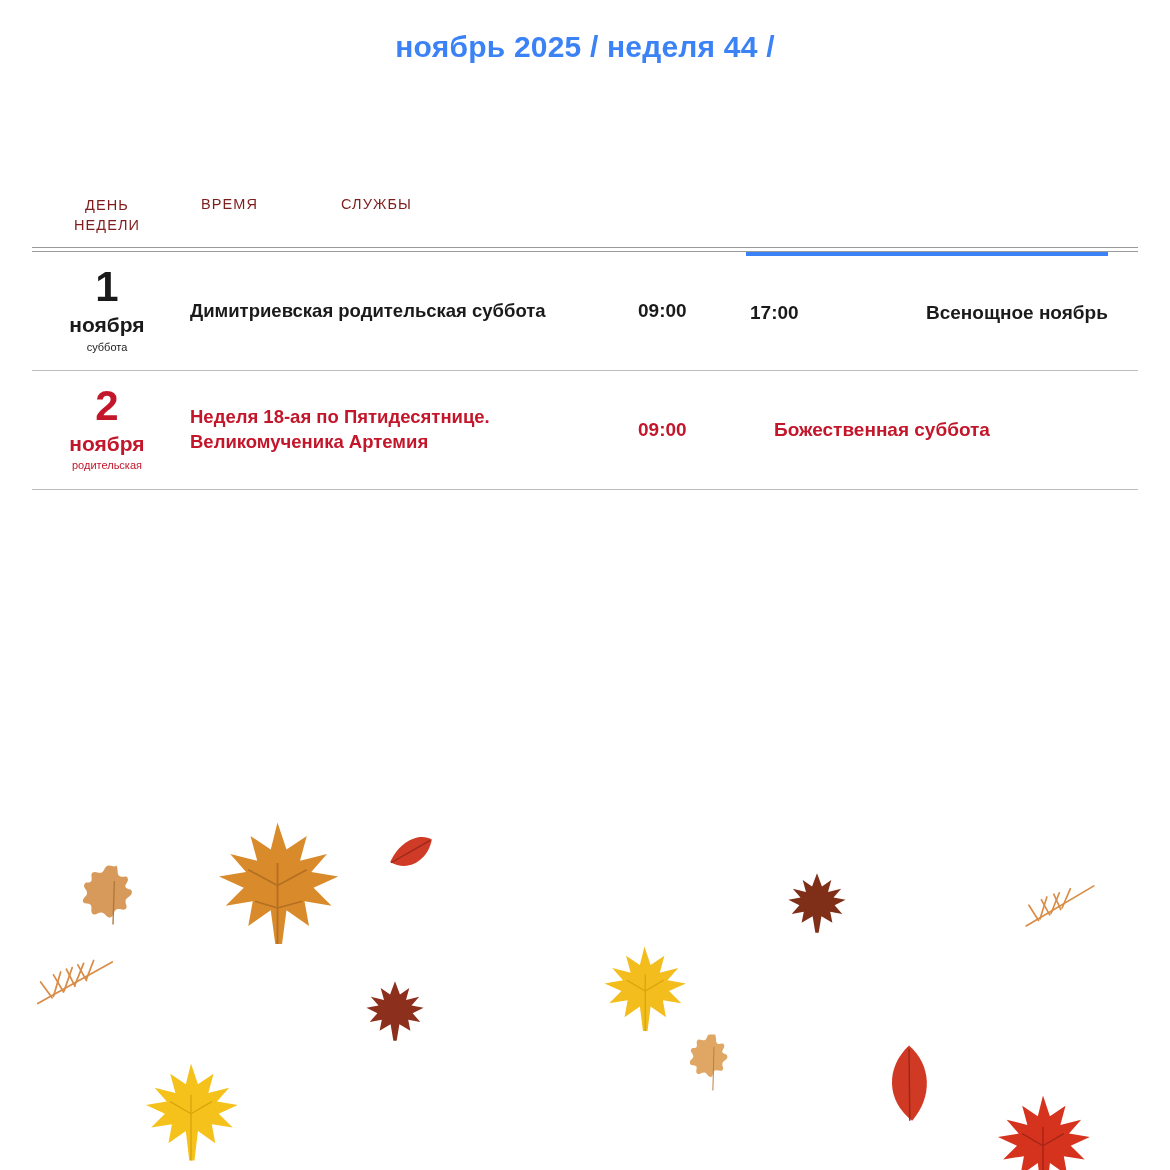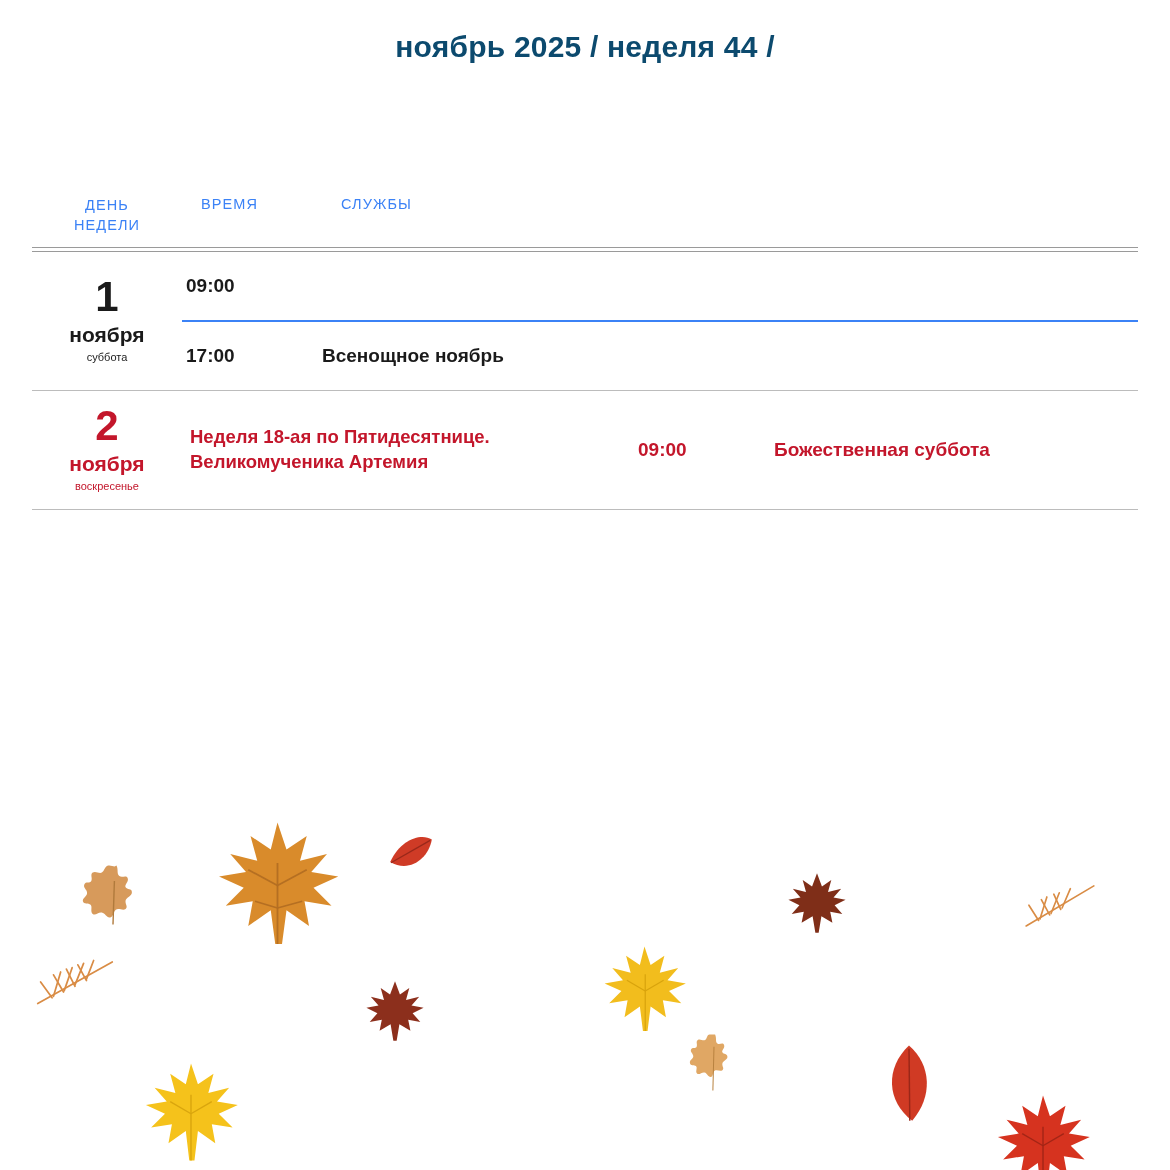--- a/index.html
+++ b/index.html
@@ -15,36 +15,36 @@
     position: relative;
     overflow: hidden;
   }
 
   .page-title {
     text-align: center;
     font-size: 30px;
     font-weight: bold;
     letter-spacing: 0.2px;
     padding-top: 30px;
-    color: #0c4a6e;
+    color: #3b82f6;
   }
 
   .schedule {
     position: absolute;
     top: 196px;
     left: 32px;
     width: 1106px;
   }
 
   .head-row {
     display: flex;
     align-items: flex-start;
     font-size: 14.5px;
     letter-spacing: 1.1px;
-    color: #3b82f6;
+    color: #7f1d1d;
     padding-bottom: 12px;
   }
   .col-day    { width: 150px; text-align: center; }
   .col-saints { width: 452px; text-align: center; }
   .col-time   { width: 112px; text-align: left; padding-left: 4px; margin-left: 15px;}
   .col-serv   { width: 392px; text-align: left; padding-left: 28px;}
 
   .head-day-line1, .head-day-line2 { display: block; line-height: 1.35; }
 
   .rule-double {
@@ -94,30 +94,30 @@
     box-sizing: border-box;
     padding: 6px 14px 6px 8px;
     font-size: 18.5px;
     font-weight: bold;
     line-height: 1.35;
   }
 
   .serviceslist {
     flex: 1;
     display: flex;
-    flex-direction: column;
-    justify-content: center;
+    flex-direction: row;
   }
   .service-row {
     display: flex;
     align-items: center;
     min-height: 68px;
   }
   .service-row + .service-row {
-    border-top: 2px solid #3b82f6;
+    border-top: 4px solid #3b82f6;
+    gap: 40px;
   }
   .svc-time {
     width: 112px;
     font-size: 19px;
     font-weight: bold;
     padding-left: 4px;
     box-sizing: border-box;
   }
   .svc-name {
     flex: 1;
@@ -157,36 +157,37 @@
   </div>
 
   <div class="rule-double"></div>
 
   <div class="day-block">
     <div class="daycell">
       <div class="daynum">1</div>
       <div class="daymonth">ноября</div>
       <div class="dayname">суббота</div>
     </div>
+    <div class="saintscell">Димитриевская родительская суббота</div>
     <div class="serviceslist">
       <div class="service-row">
         <div class="svc-time">09:00</div>
       </div>
       <div class="service-row">
         <div class="svc-time">17:00</div>
         <div class="svc-name">Всенощное ноябрь</div>
       </div>
     </div>
   </div>
 
   <div class="day-block">
     <div class="daycell red">
       <div class="daynum">2</div>
       <div class="daymonth">ноября</div>
-      <div class="dayname">воскресенье</div>
+      <div class="dayname">родительская</div>
     </div>
     <div class="saintscell red">Неделя 18-ая по Пятидесятнице. Великомученика Артемия</div>
     <div class="serviceslist">
       <div class="service-row">
         <div class="svc-time red">09:00</div>
         <div class="svc-name red">Божественная суббота</div>
       </div>
     </div>
   </div>
 

